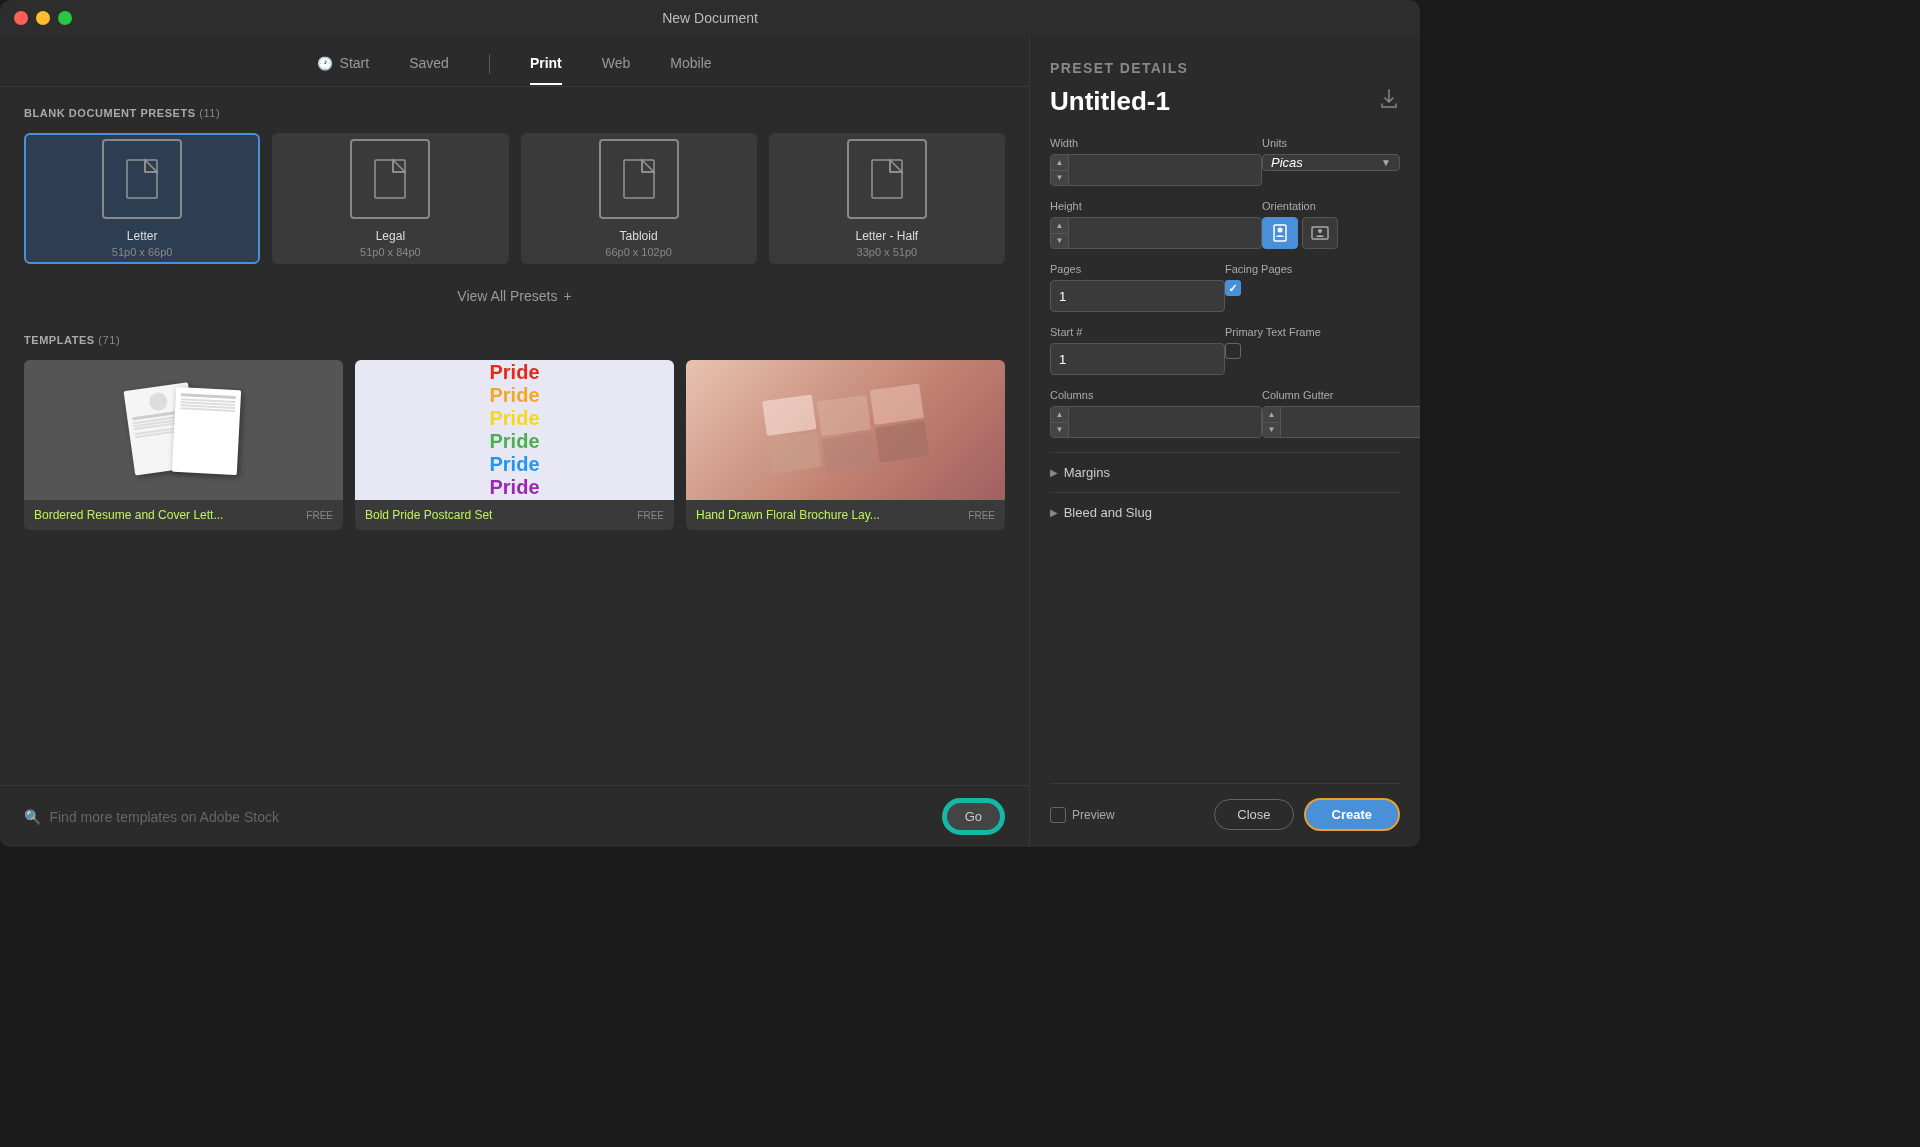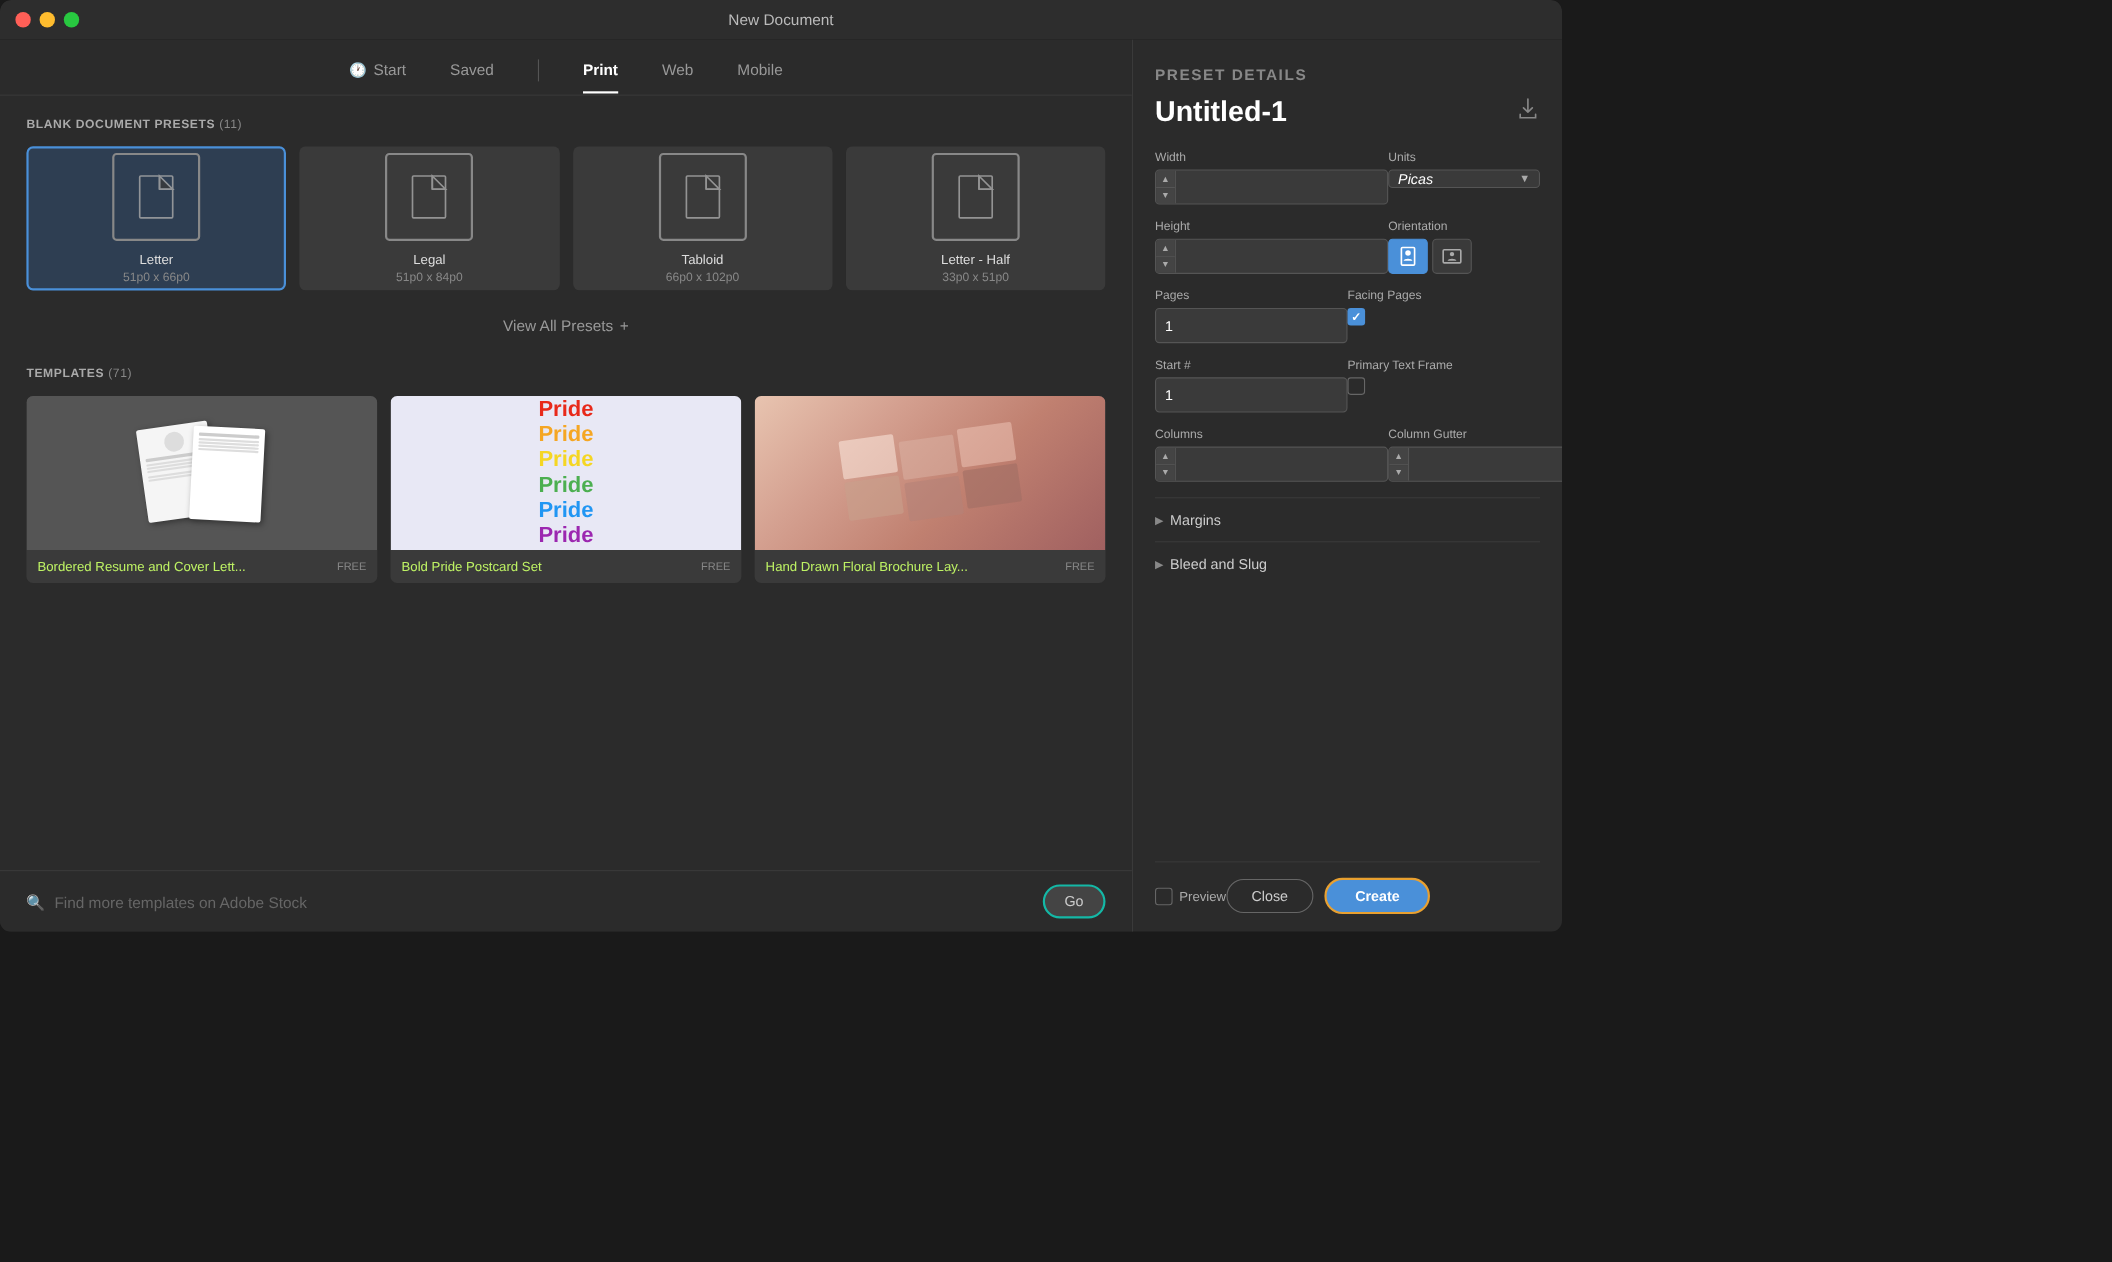--- a/index.html
+++ b/index.html
@@ -264,21 +264,21 @@
     .stock-search-icon {
       color: #888;
       font-size: 14px;
     }
     .stock-search-placeholder {
       color: #666;
       font-size: 14px;
     }
     .stock-go-btn {
       background: #444;
-      border: 2px solid #14b8a6;
+      border: 5px solid #14b8a6;
       border-radius: 20px;
       color: #ccc;
       font-size: 13px;
       padding: 6px 18px;
       cursor: pointer;
     }
 
     
     .right-panel {
       width: 390px;
@@ -451,21 +451,21 @@
     }
     .collapsible-arrow {
       font-size: 10px;
       color: #888;
     }
     
     .bottom-row {
       margin-top: auto;
       display: flex;
       align-items: center;
-      justify-content: flex-start;
+      justify-content: space-between;
       padding-top: 14px;
       border-top: 1px solid #3a3a3a;
     }
     .preview-row {
       display: flex;
       align-items: center;
       gap: 6px;
     }
     .action-buttons {
       display: flex;

